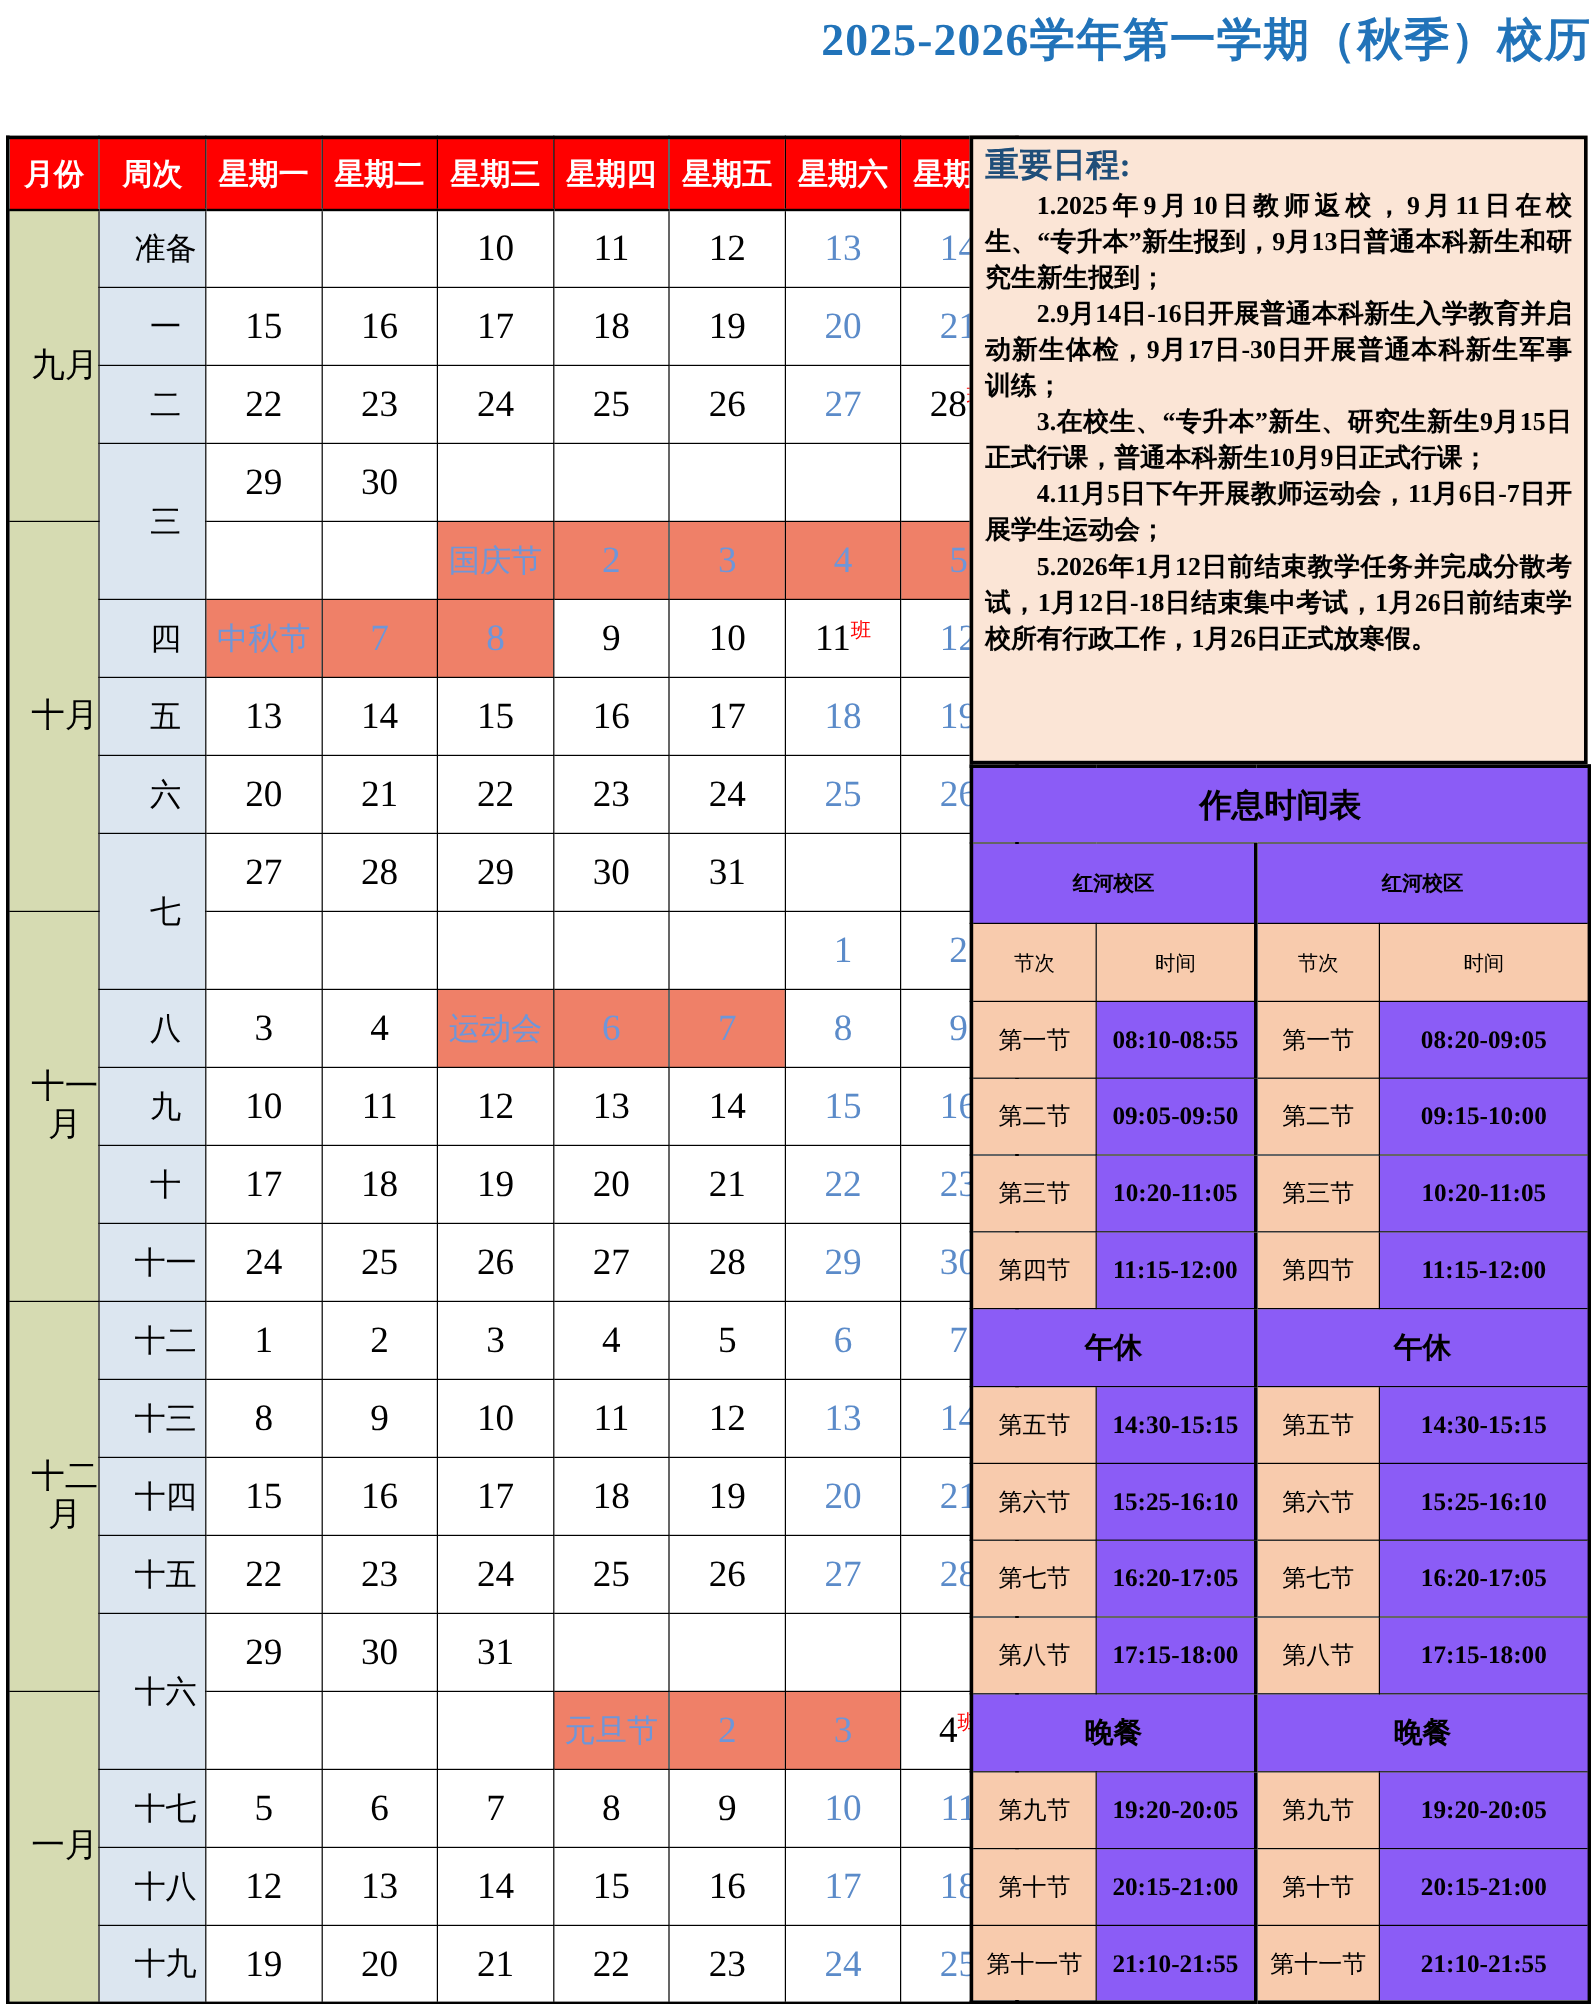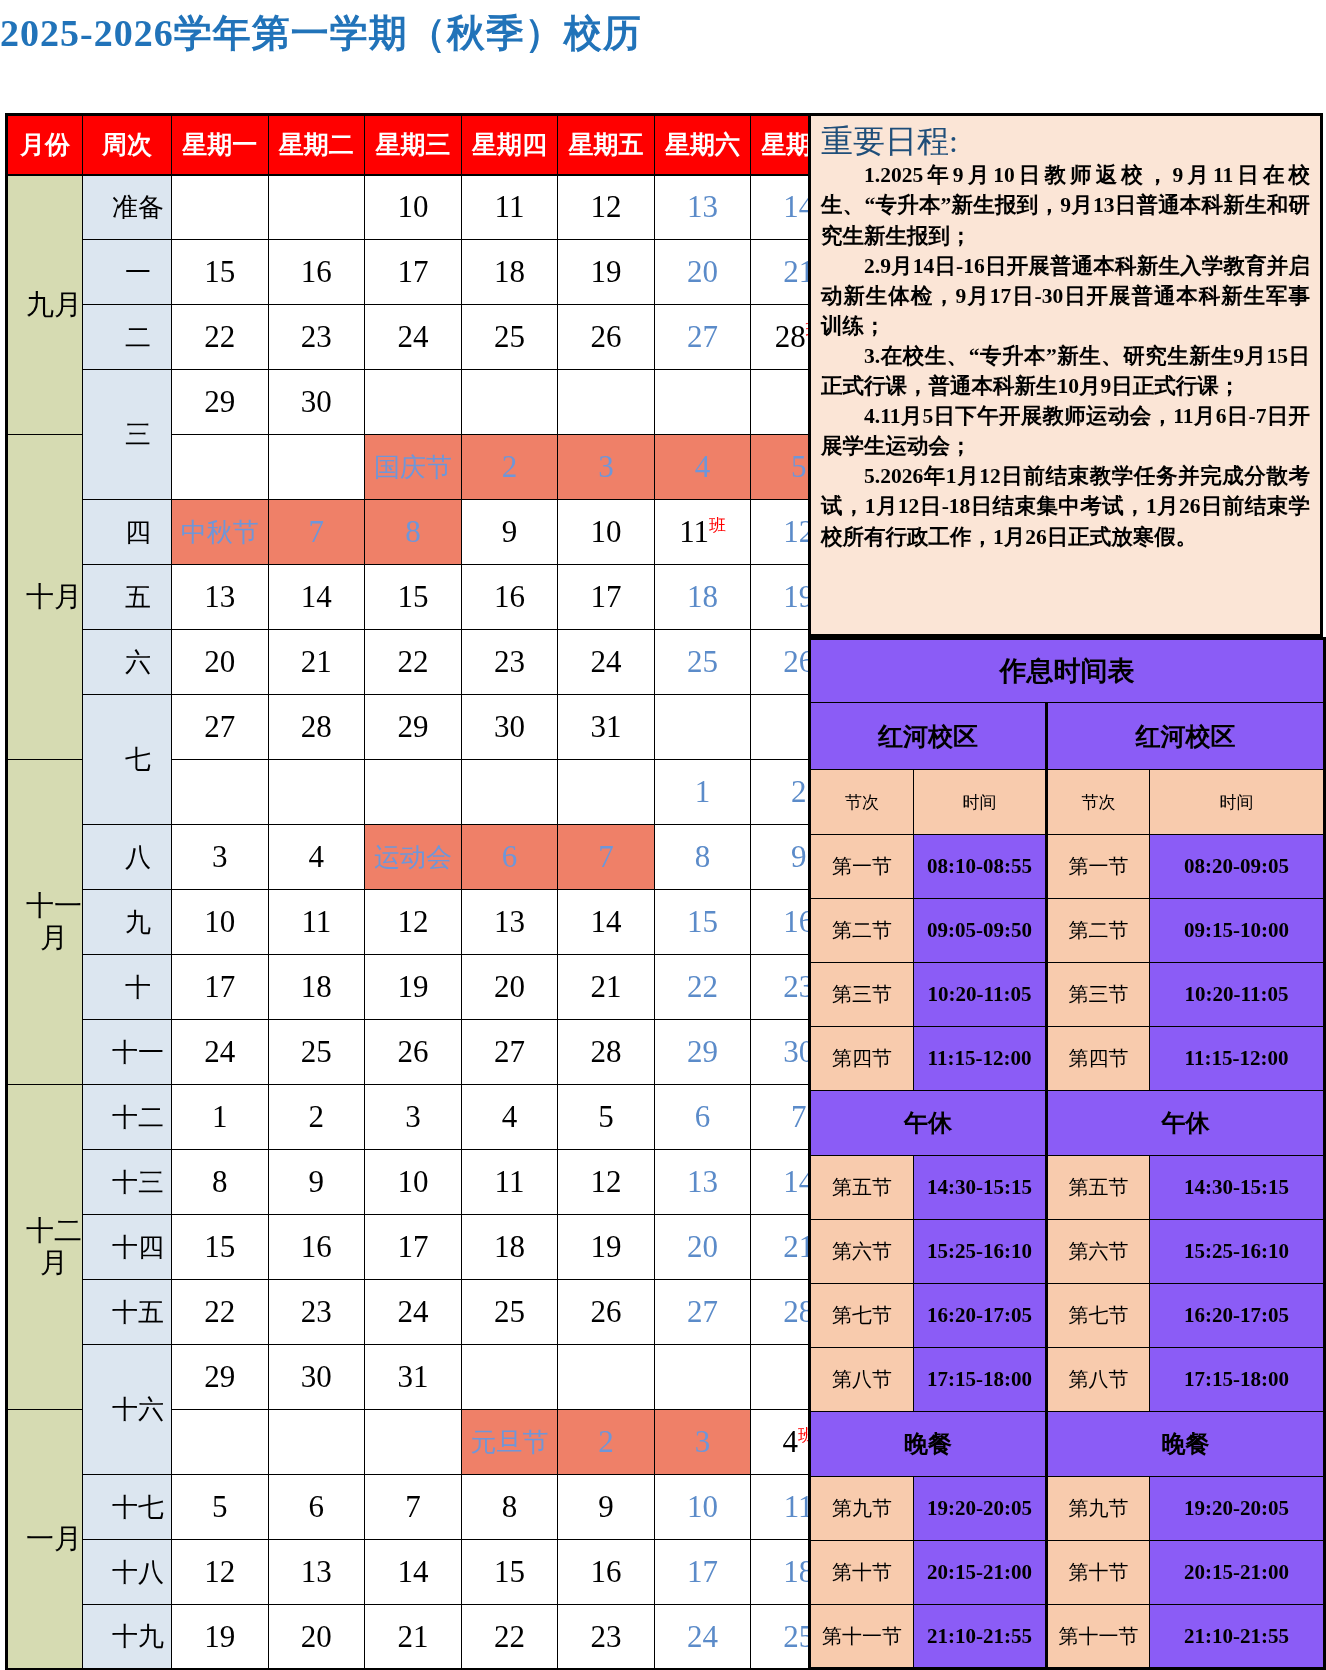--- a/index.html
+++ b/index.html
@@ -4,21 +4,21 @@
 <style>
   :root{
     --header-red:#FF0000; --month-green:#D6DBB2; --week-blue:#DCE6F0;
     --holiday-salmon:#EF8068; --weekend-text:#5B8BC9; --holiday-text:#6E96D9;
     --notes-bg:#FBE5D6; --orange-cell:#F8CBAD; --title-blue:#2173B9;
     --notes-title-blue:#1F4E79; --ban-red:#FF0000;
   }
   html,body{margin:0;padding:0;background:#fff;}
   body{width:1326px;height:1670px;position:relative;font-family:"Liberation Serif",serif;color:#000;}
 
-  .page-title{position:absolute;top:8px;left:0;width:100%;text-align:left;
+  .page-title{position:absolute;top:8px;left:0;width:100%;text-align:right;
     font-size:38px;font-weight:bold;color:var(--title-blue);margin:0;letter-spacing:1px;}
 
   
   #calendar{position:absolute;left:5px;top:113px;width:844px;border-collapse:collapse;
     table-layout:fixed;border:3px solid #000;}
   #calendar th,#calendar td{border:1px solid #000;text-align:center;vertical-align:middle;
     padding:0;overflow:hidden;}
   #calendar thead tr{height:60px;}
   #calendar thead th{background:var(--header-red);color:#fff;font-weight:bold;font-size:25px;
     border-bottom:2px solid #000;}
@@ -27,30 +27,30 @@
   #calendar td.week{background:var(--week-blue);font-size:26px;padding-left:22px;}
   #calendar td.day{font-size:31px;}
   #calendar td.day.we{color:var(--weekend-text);}
   #calendar td.day.hol{background:var(--holiday-salmon);color:var(--holiday-text);}
   #calendar td.day.holl{background:var(--holiday-salmon);color:var(--holiday-text);font-size:26px;}
   #calendar sup.ban{color:var(--ban-red);font-size:17px;font-weight:normal;vertical-align:super;line-height:0;}
 
   
   #notes{position:absolute;left:808px;top:113px;width:515px;height:524px;box-sizing:border-box;
     background:var(--notes-bg);border:3px solid #000;padding:6px 10px 0 10px;}
-  #notes .notes-title{color:var(--notes-title-blue);font-weight:normal;font-size:32px;line-height:1.2;}
+  #notes .notes-title{color:var(--notes-title-blue);font-weight:bold;font-size:28px;line-height:1.2;}
   #notes p{margin:0;font-size:21.5px;line-height:1.4;text-indent:2em;text-align:justify;font-weight:bold;}
 
   
   #timetable{position:absolute;left:808px;top:637px;width:515px;border-collapse:collapse;
     table-layout:fixed;border:3px solid #000;}
   #timetable td,#timetable th{border:1px solid #000;text-align:center;vertical-align:middle;
     padding:0;overflow:hidden;background:#8b5cf6;}
   #timetable .tt-title{height:62px;font-size:27px;font-weight:bold;}
-  #timetable .campus-row th{height:66px;font-size:25px;font-weight:bold;margin-top:16px;}
+  #timetable .campus-row th{height:66px;font-size:17px;font-weight:bold;margin-top:16px;}
   #timetable .sub-row th{height:64px;font-size:17px;font-weight:normal;background:var(--orange-cell);}
   #timetable tr.p-row{height:64px;}
   #timetable td.pn{background:var(--orange-cell);font-size:20px;margin-top:44px;}
   #timetable td.pt{font-size:21px;font-weight:bold;}
   #timetable td.brk{font-size:24px;font-weight:bold;height:64px;}
   #timetable .cdiv{border-left:3px solid #000;}
 </style>
 </head>
 <body>
 

